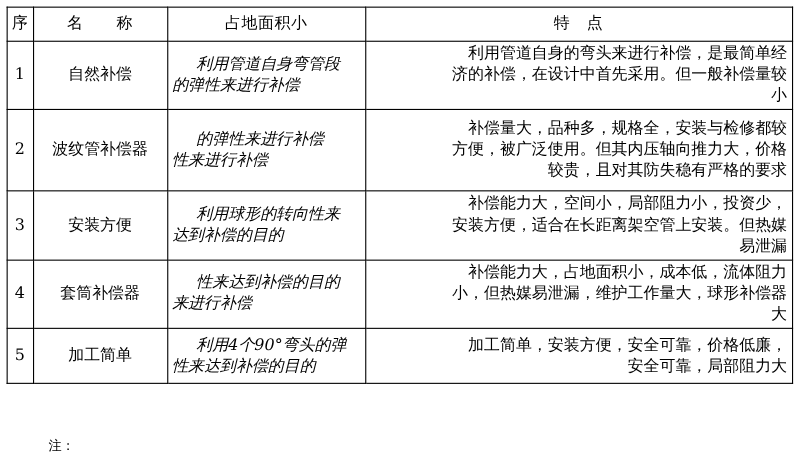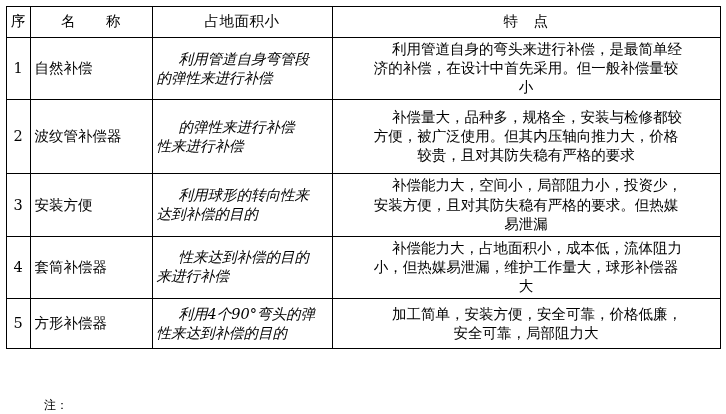--- a/index.html
+++ b/index.html
@@ -45,34 +45,35 @@
   col.c-idx   { width: 24px; }
   col.c-name  { width: 122px; }
   col.c-prin  { width: 180px; }
   col.c-feat  { width: 388px; }
 
   td.idx {
     text-align: center;
     font-size: 14.5px;
   }
   td.name {
+    text-align: center;
     font-size: 14.5px;
     padding-left: 2px;
     padding-right: 2px;
   }
   td.prin {
     text-align: left;
     font-size: 14.5px;
     text-indent: 0;
     padding-left: 6px;
     padding-right: 2px;
     font-style: italic;
   }
   td.feat {
-    text-align: center;
+    text-align: right;
     font-size: 14.5px;
     padding-left: 6px;
     padding-right: 3px;
   }
   td.prin .line, td.feat .line {
     display: block;
     white-space: nowrap;
   }
   td.prin .indent, td.feat .indent {
     padding-left: 22px;
@@ -140,40 +141,40 @@
       </tr>
       <tr class="row-h-3">
         <td class="idx">3</td>
         <td class="name">安装方便</td>
         <td class="prin">
           <span class="line indent">利用球形的转向性来</span>
           <span class="line">达到补偿的目的</span>
         </td>
         <td class="feat">
           <span class="line indent">补偿能力大，空间小，局部阻力小，投资少，</span>
-          <span class="line">安装方便，且对其防失稳有严格的要求。但热媒</span>
+          <span class="line">安装方便，适合在长距离架空管上安装。但热媒</span>
           <span class="line">易泄漏</span>
         </td>
       </tr>
       <tr class="row-h-4">
         <td class="idx">4</td>
         <td class="name">套筒补偿器</td>
         <td class="prin">
           <span class="line indent">性来达到补偿的目的</span>
           <span class="line">来进行补偿</span>
         </td>
         <td class="feat">
           <span class="line indent">补偿能力大，占地面积小，成本低，流体阻力</span>
           <span class="line">小，但热媒易泄漏，维护工作量大，球形补偿器</span>
           <span class="line">大</span>
         </td>
       </tr>
       <tr class="row-h-5">
         <td class="idx">5</td>
-        <td class="name">方形补偿器</td>
+        <td class="name">加工简单</td>
         <td class="prin">
           <span class="line indent">利用4个90°弯头的弹</span>
           <span class="line">性来达到补偿的目的</span>
         </td>
         <td class="feat">
           <span class="line indent">加工简单，安装方便，安全可靠，价格低廉，</span>
           <span class="line">安全可靠，局部阻力大</span>
         </td>
       </tr>
     </tbody>

